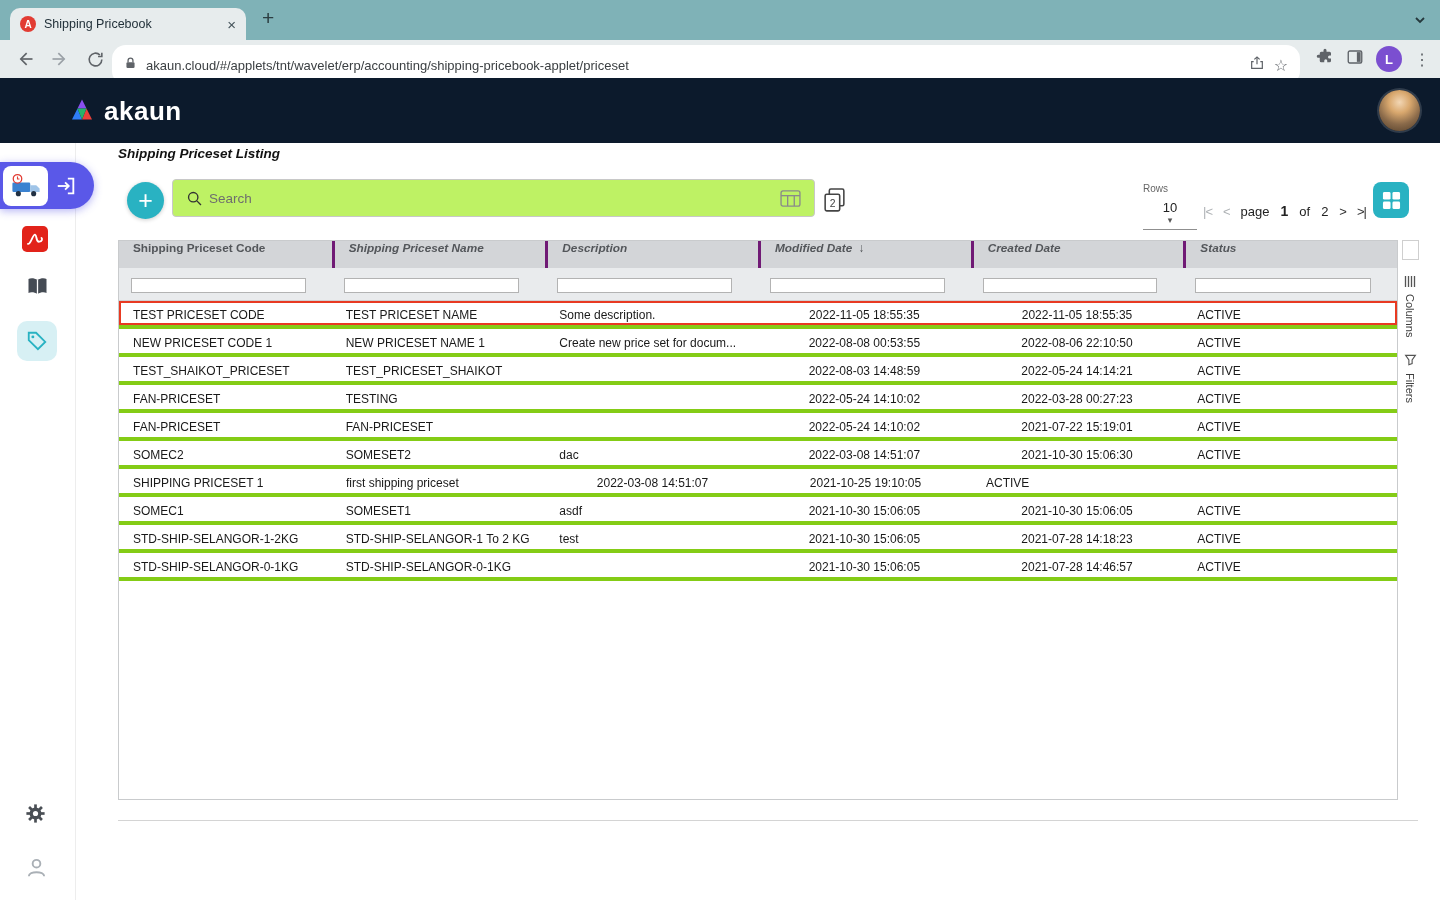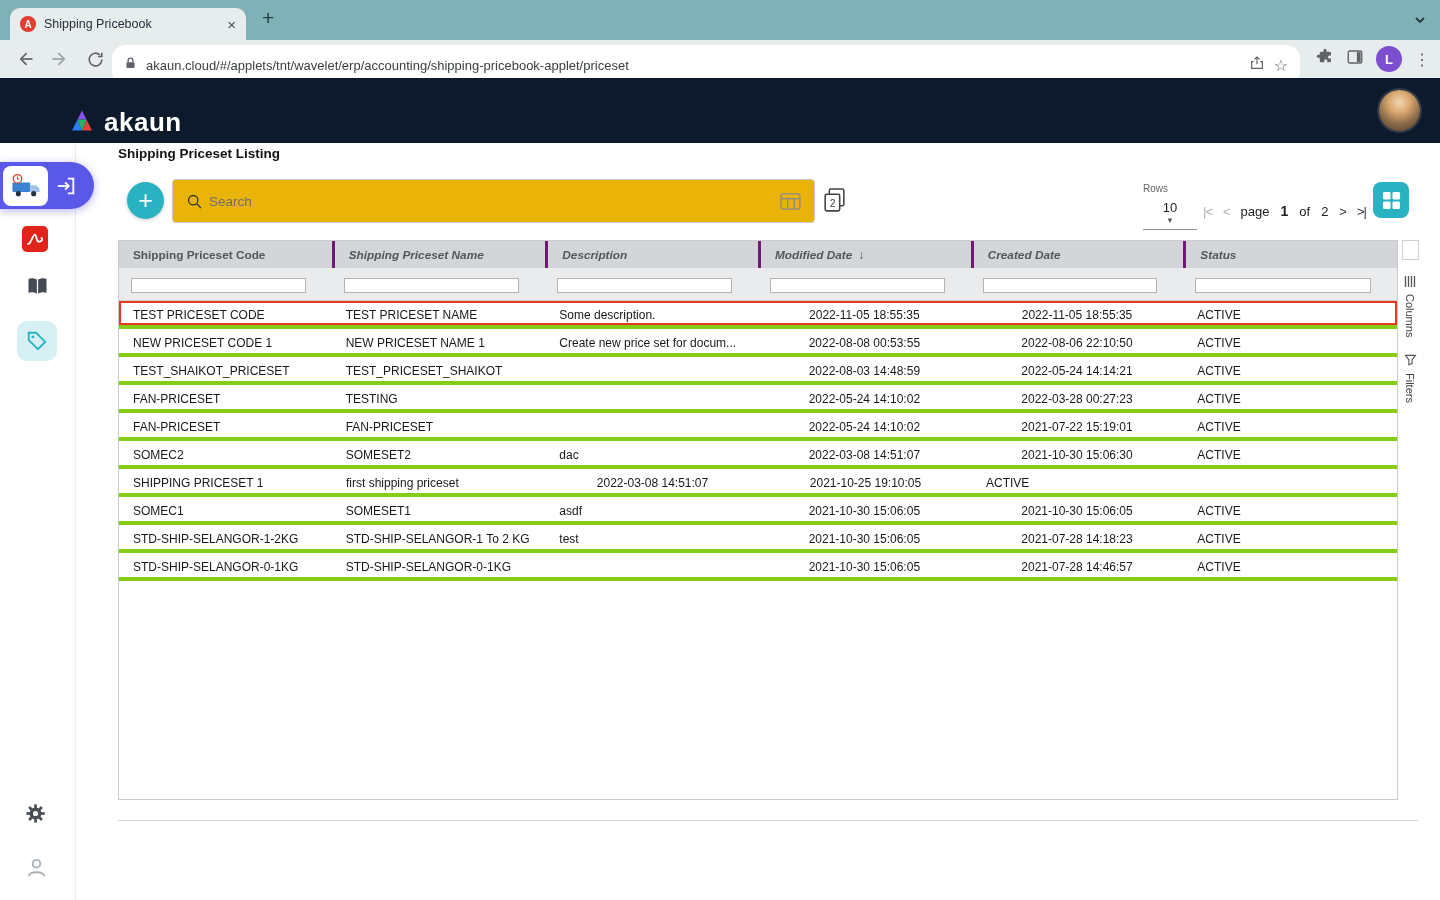--- a/index.html
+++ b/index.html
@@ -26,21 +26,21 @@
              border-radius:14px; display:flex; align-items:center; padding:0 12px; gap:9px; }
   .url-text { font-size:13px; color:#3c4043; flex:1; white-space:nowrap; overflow:hidden; }
   .star { font-size:16px; color:#5f6368; }
   .chrome-right { position:absolute; right:10px; top:0; height:38px; display:flex; align-items:center; gap:12px; }
   .profile-badge { width:26px; height:26px; border-radius:50%; background:#7b4fd0; color:#fff; font-size:13px;
                    font-weight:bold; display:flex; align-items:center; justify-content:center; }
   .kebab { font-size:16px; color:#5f6368; }
 
   
   .app-header { position:absolute; top:78px; left:0; width:1440px; height:65px; background:#0c1a2c; }
-  .logo { position:absolute; left:68px; top:50%; transform:translateY(-50%); display:flex; align-items:center; gap:8px;margin-top:11px; }
+  .logo { position:absolute; left:68px; top:50%; transform:translateY(-50%); display:flex; align-items:center; gap:8px; }
   .logo-text { color:#fff; font-size:26px; font-weight:bold; letter-spacing:.5px; }
   .header-avatar { position:absolute; right:20px; top:12px; width:41px; height:41px; border-radius:50%;
                    background: radial-gradient(circle at 50% 30%, #f2d6b4 0%, #d9a86e 30%, #8a6a4a 62%, #4e3b28 100%);
                    box-shadow:0 0 0 2px rgba(255,255,255,.15); }
 
   
   .sidebar { position:absolute; top:143px; left:0; width:76px; height:757px; background:#fff; border-right:1px solid #ededed; }
   .applet-pill { position:absolute; top:19px; left:0; width:94px; height:47px; background:#5a58e8;
                  border-radius:0 26px 26px 0; display:flex; align-items:center; z-index:6;
                  box-shadow:0 2px 8px rgba(90,88,232,.45); }
@@ -49,27 +49,27 @@
   .login-wrap { margin-left:7px; display:flex; }
   .pdf-wrap  { position:absolute; top:83px;  left:22px; }
   .book-wrap { position:absolute; top:133px; left:25px; }
   .tag-wrap  { position:absolute; top:178px; left:17px; width:40px; height:40px; background:#d7f0f4;
                border-radius:10px; display:flex; align-items:center; justify-content:center; }
   .gear-wrap   { position:absolute; top:659px; left:24px; }
   .person-wrap { position:absolute; top:713px; left:25px; }
 
   
   .main { position:absolute; top:143px; left:76px; width:1364px; height:757px; background:#fff; }
-  .page-title { position:absolute; left:42px; top:3px; font-size:13.5px; font-weight:bold; color:#121212; }
+  .page-title { position:absolute; left:42px; top:3px; font-size:13.5px; font-weight:bold; color:#121212;font-style:italic; }
 
   .add-btn { position:absolute; left:51px; top:39px; width:37px; height:37px; border-radius:50%;
              background:#29b2c2; color:#fff; font-size:25px; line-height:1; display:flex; align-items:center;
              justify-content:center; box-shadow:0 1px 4px rgba(0,0,0,.2); }
-  .search-box { position:absolute; left:96px; top:36px; width:643px; height:44px; border:1px solid #c8c8c8;
-                border-radius:4px; background:#eab308; display:flex; align-items:center; }
+  .search-box { position:absolute; left:96px; top:36px; width:643px; height:38px; border:1px solid #c8c8c8;
+                border-radius:4px; background:#bef264; display:flex; align-items:center; }
   .search-box .mag { margin-left:13px; display:flex; }
   .search-box input { flex:1; border:none; outline:none; font-family:inherit; font-size:13.5px;
                       color:#333; margin-left:6px; background:transparent; }
   .search-box input::placeholder { color:#6e6e6e; }
   .sheet-wrap { margin-right:13px; display:flex; }
   .pages-btn { position:absolute; left:746px; top:44px; }
 
   .rows-block { position:absolute; left:1067px; top:40px; width:54px; }
   .rows-label { font-size:10px; color:#666; }
   .rows-select { display:flex; align-items:center; justify-content:space-between; border-bottom:1px solid #8f8f8f;
@@ -86,21 +86,21 @@
   .grid-btn { position:absolute; left:1297px; top:39px; width:36px; height:36px; border-radius:8px;
               background:#29b2c2; display:flex; align-items:center; justify-content:center; }
 
   
   .table { position:absolute; left:42px; top:97px; width:1280px; height:560px;
            border:1px solid #c9cbcd; background:#fff; }
   .tr > :nth-child(1){ width:213px; } .tr > :nth-child(2){ width:214px; }
   .tr > :nth-child(3){ width:213px; } .tr > :nth-child(4){ width:213px; }
   .tr > :nth-child(5){ width:213px; } .tr > :nth-child(6){ width:214px; }
   .thead { display:flex; height:27px; background:#d3d5d8; }
-  .th { display:flex; align-items:center; gap:6px; padding-left:14px; font-size:11.8px; font-weight:bold;
+  .th { display:flex; align-items:flex-start; gap:6px; padding-left:14px; font-size:11.8px; font-weight:bold;
         color:#53565a; white-space:nowrap; overflow:hidden; }
   .thead > .th + .th { border-left:3px solid #701a75;font-style:italic; }
   .sort-arrow { font-size:12px; color:#55585c; }
   .filter-row { display:flex; height:33px; background:#e9ebed; align-items:center; border-bottom:1px solid #cfd1d3; }
   .filter-cell { padding-left:12px; }
   .filter-cell input { width:calc(100% - 26px); height:15px; border:1px solid #b3b3b3; background:#fff;
                        font-family:inherit; font-size:11px; padding:0 3px; outline:none; }
   .row { display:flex; height:28px; border-bottom:4px solid #84cc16; background:#fff; }
   .row.selected { box-shadow: inset 0 0 0 2px #e83a22; }
   .cell { font-size:12px; color:#191919; line-height:28px; padding-left:14px; white-space:nowrap; overflow:hidden; }

